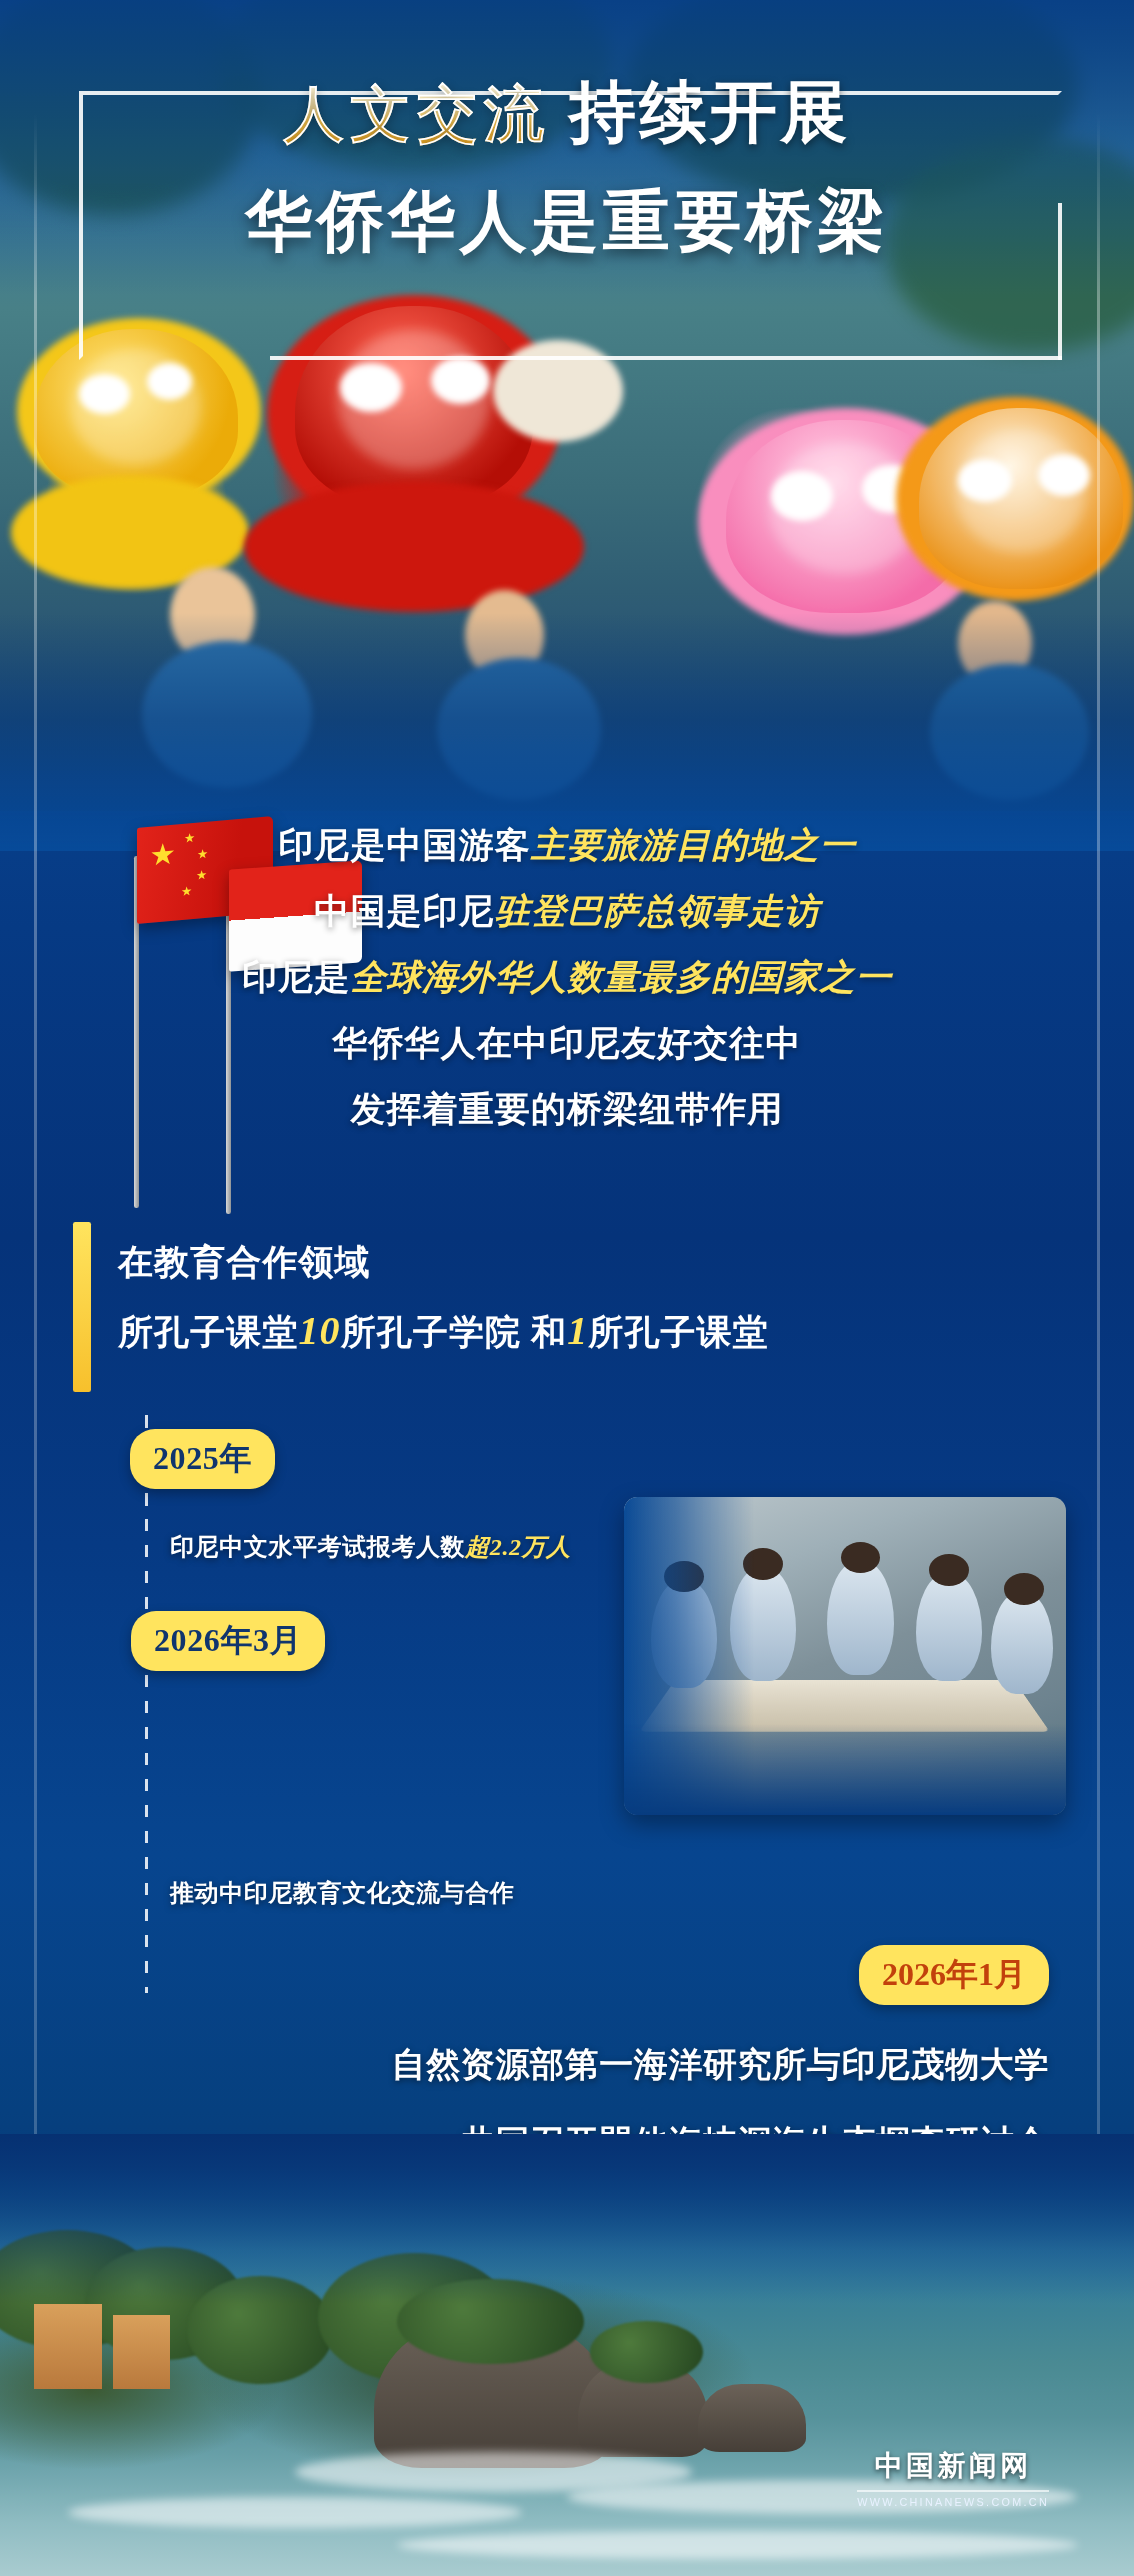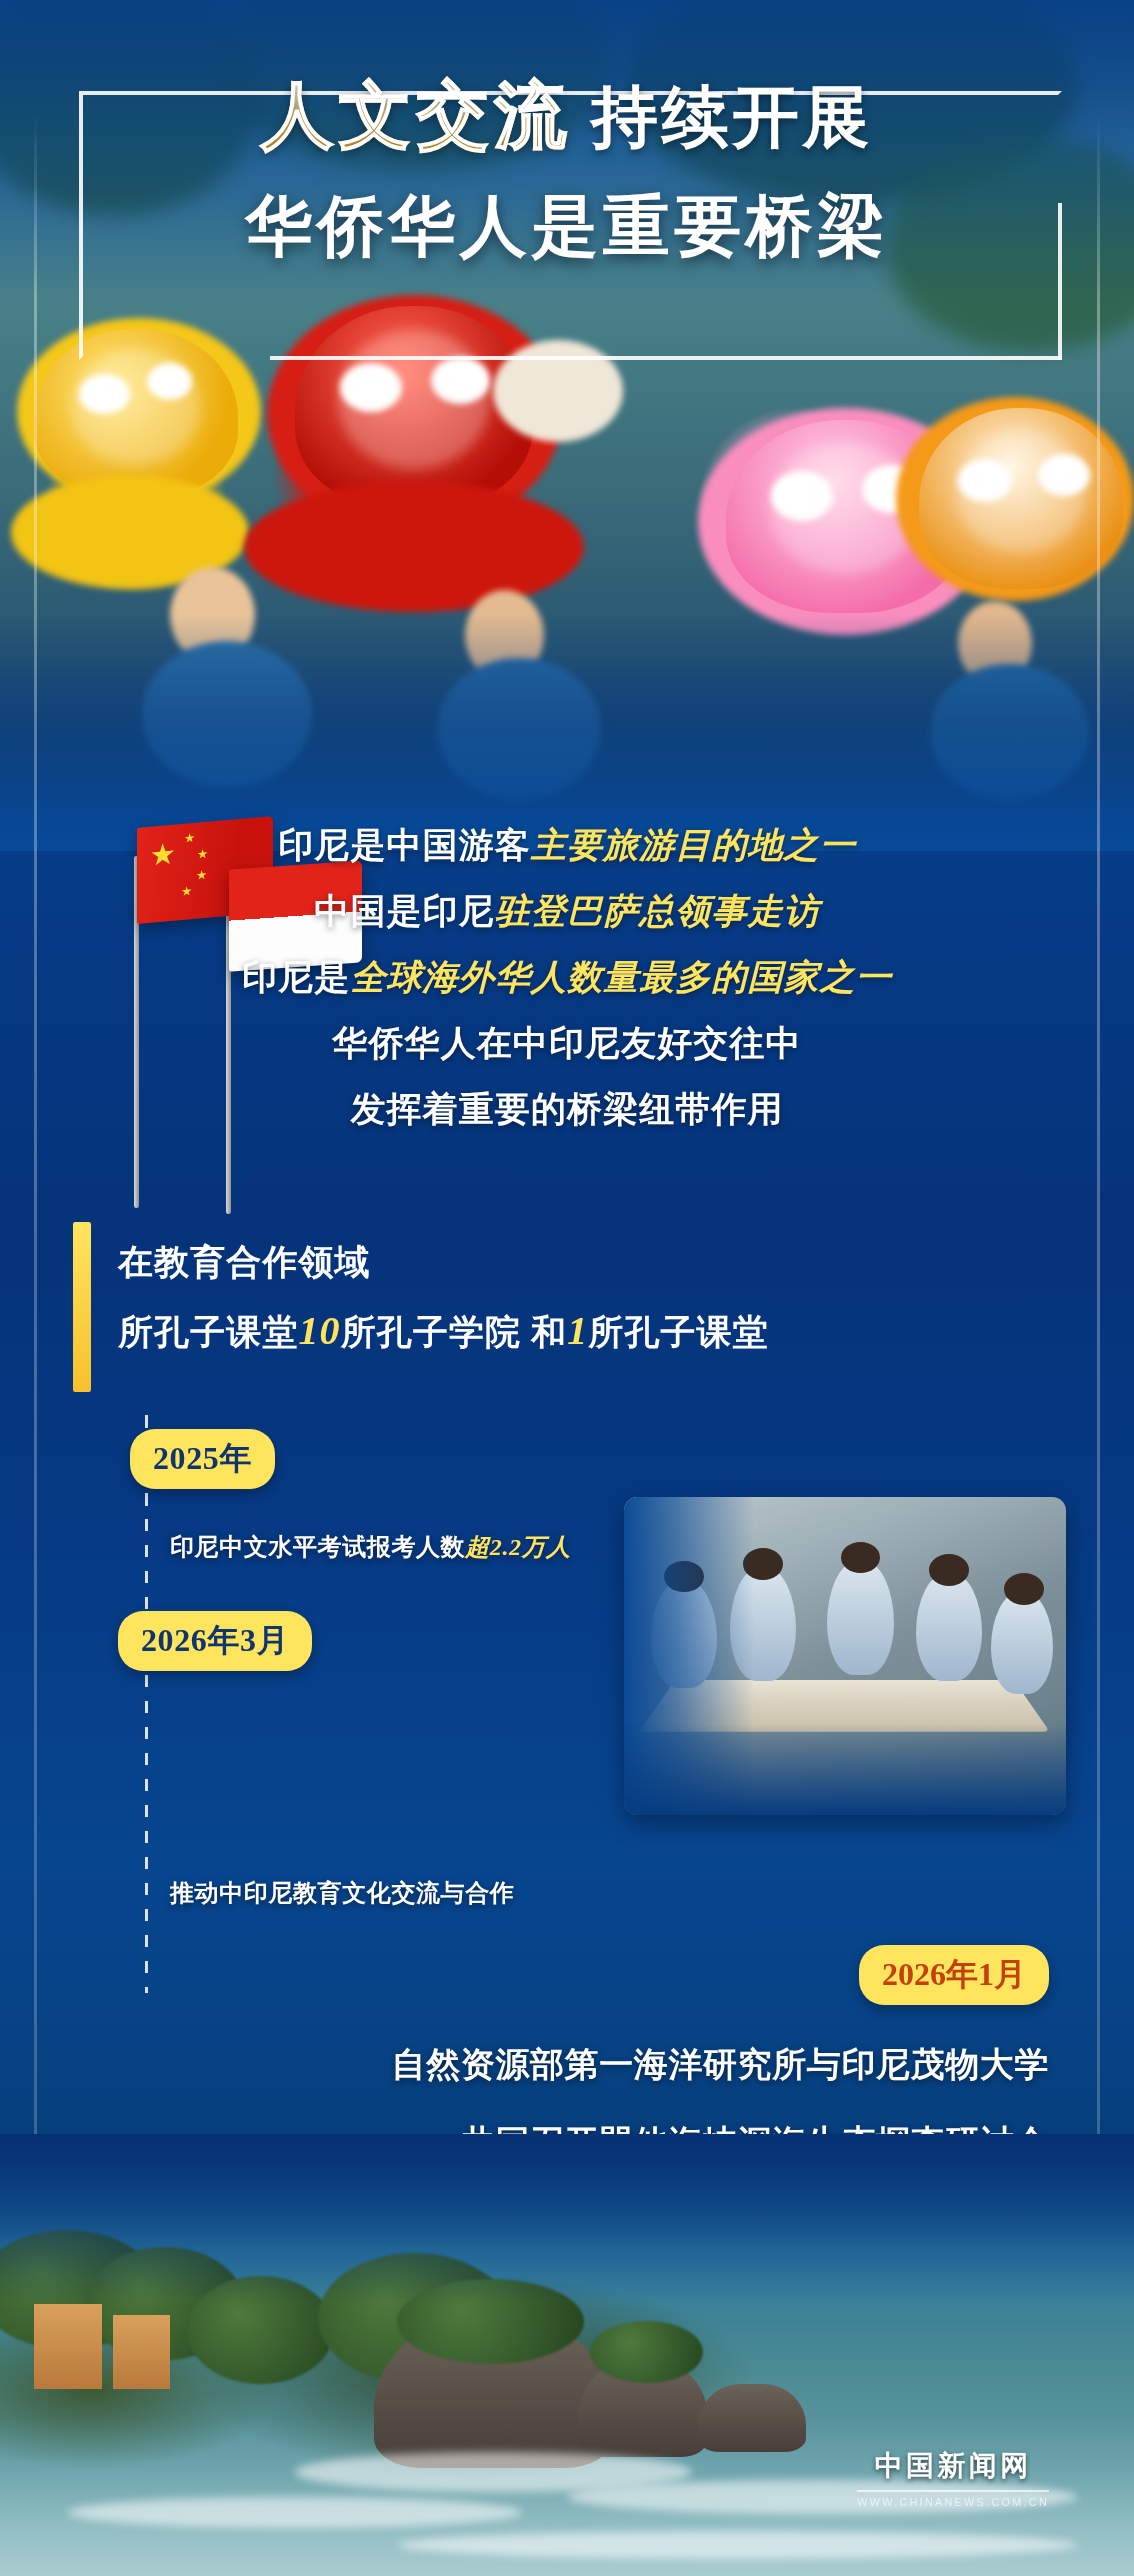--- a/index.html
+++ b/index.html
@@ -49,21 +49,21 @@
   }
   .title-frame:after{
     content:"";position:absolute;left:187px;bottom:-4px;width:792px;height:4px;background:rgba(255,255,255,.9);
   }
   .title-wrap{position:absolute;left:0;top:79px;width:1134px;}
   .title-line1{
     text-align:center;white-space:nowrap;line-height:1;
     font-family:"Liberation Sans","DejaVu Sans",sans-serif;
   }
   .t-big{
-    font-size:72px;font-weight:700;letter-spacing:5.7px;
+    font-size:61px;font-weight:400;letter-spacing:5.7px;
     background:linear-gradient(180deg,#fffbe8 0%,#ffe9a8 40%,#f5c34f 62%,#e09c1c 100%);
     -webkit-background-clip:text;background-clip:text;color:transparent;
     -webkit-text-stroke:1.7px #ffffff;
     text-shadow:0 3.4px 10.2px rgba(0,0,0,.45);
   }
   .t-small{
     font-size:67px;font-weight:700;letter-spacing:3.4px;color:#ffffff;
     font-family:"Liberation Serif","DejaVu Serif",serif;
     text-shadow:0 3.4px 9px rgba(0,0,0,.5);
     margin-left:19px;
@@ -256,21 +256,21 @@
     <div class="cp-fade-b"></div>
   </div>
 
   <div class="timeline"></div>
 
   <div class="pill" style="left:130px;top:1429px;">2025年</div>
   <div class="tl-text" style="left:170px;top:1531px;">
     <span>印尼中文水平考试报考人数</span><span class="hl ital">超2.2万人</span>
   </div>
 
-  <div class="pill" style="left:118px;top:1611px;">2026年3月</div>
+  <div class="pill" style="left:131px;top:1611px;">2026年3月</div>
   <div class="tl-text" style="left:170px;top:1877px;">推动中印尼教育文化交流与合作</div>
 
   <div class="block3">
     <div><span class="pill-right">2026年1月</span></div>
     <p class="r">自然资源部第一海洋研究所与印尼茂物大学</p>
     <p class="r">共同召开巽他海峡深海生态探查研讨会</p>
     <p class="r">聚焦深海生物多样性 海底生态环境过程等前沿领域</p>
     <p class="r">
       <span>为两国</span><span class="hl">海洋科技合作</span><span>开启新篇章</span>
     </p>

